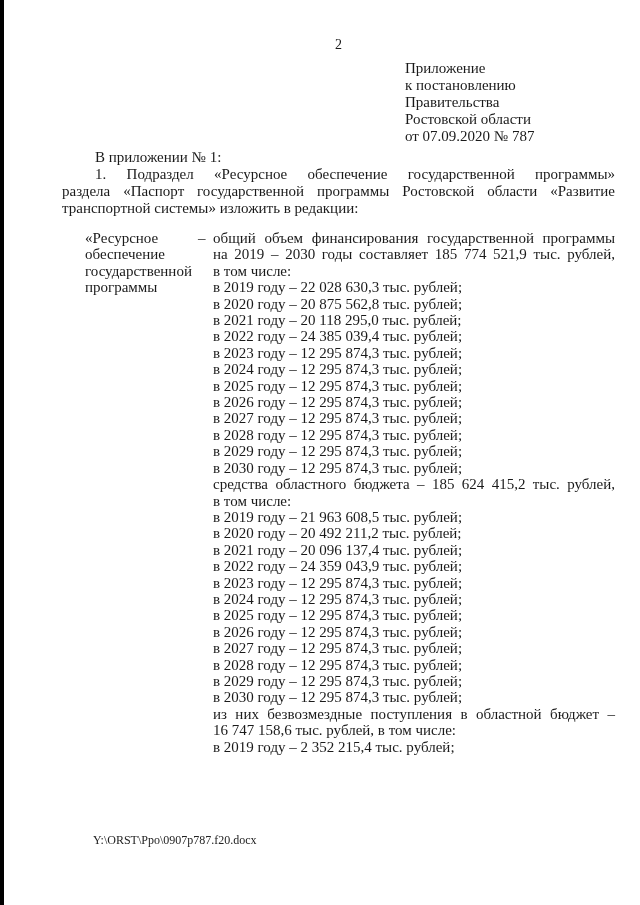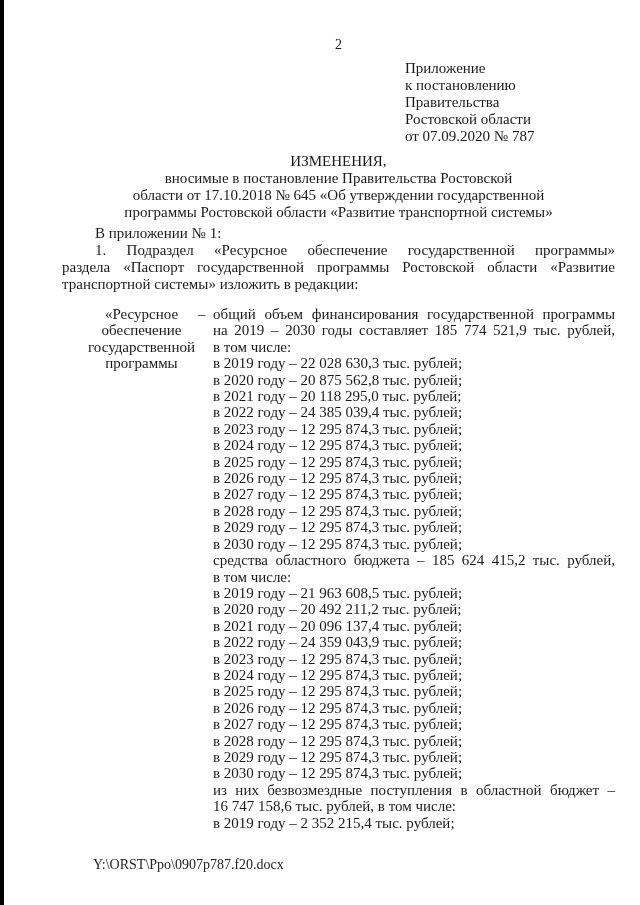--- a/index.html
+++ b/index.html
@@ -37,26 +37,26 @@
     text-align: center;
   }
   .intro { margin-top: 4px; }
   .ind { text-indent: 33px; }
   .j { text-align: justify; text-align-last: justify; }
   .res {
     margin-top: 13px;
     display: flex;
     line-height: 16.4px;
   }
-  .res-label { flex: none; width: 113px; margin-left: 23px; text-align: center; }
+  .res-label { flex: none; width: 113px; margin-left: 23px; }
   .res-dash  { flex: none; width: 15px; }
   .res-value { flex: 1; }
   .footer {
-    position: absolute; left: 93px; top: 858px;
-    font-size: 14px; line-height: 13px;
+    position: absolute; left: 93px; top: 834px;
+    font-size: 12px; line-height: 13px;
     color: #222;
   }
 </style>
 </head>
 <body>
 
 <div class="binding-bar"></div>
 
 <div class="page">
 
@@ -64,27 +64,20 @@
 
   <div class="appendix">
 
   <div>Приложение</div>
       <div>к постановлению</div>
       <div>Правительства</div>
       <div>Ростовской области</div>
       <div>от 07.09.2020 № 787</div>
     </div>
 
-  <div class="title">
-
-  <div>ИЗМЕНЕНИЯ,</div>
-      <div>вносимые в постановление Правительства Ростовской</div>
-      <div>области от 17.10.2018 № 645 «Об утверждении государственной</div>
-      <div>программы Ростовской области «Развитие транспортной системы»</div>
-    </div>
 
   <div class="intro">
 
   <div class="ind">В приложении № 1:</div>
       <div class="j ind">1. Подраздел «Ресурсное обеспечение государственной программы»</div>
       <div class="j">раздела «Паспорт государственной программы Ростовской области «Развитие</div>
       <div>транспортной системы» изложить в редакции:</div>
     </div>
 
   <div class="res">

